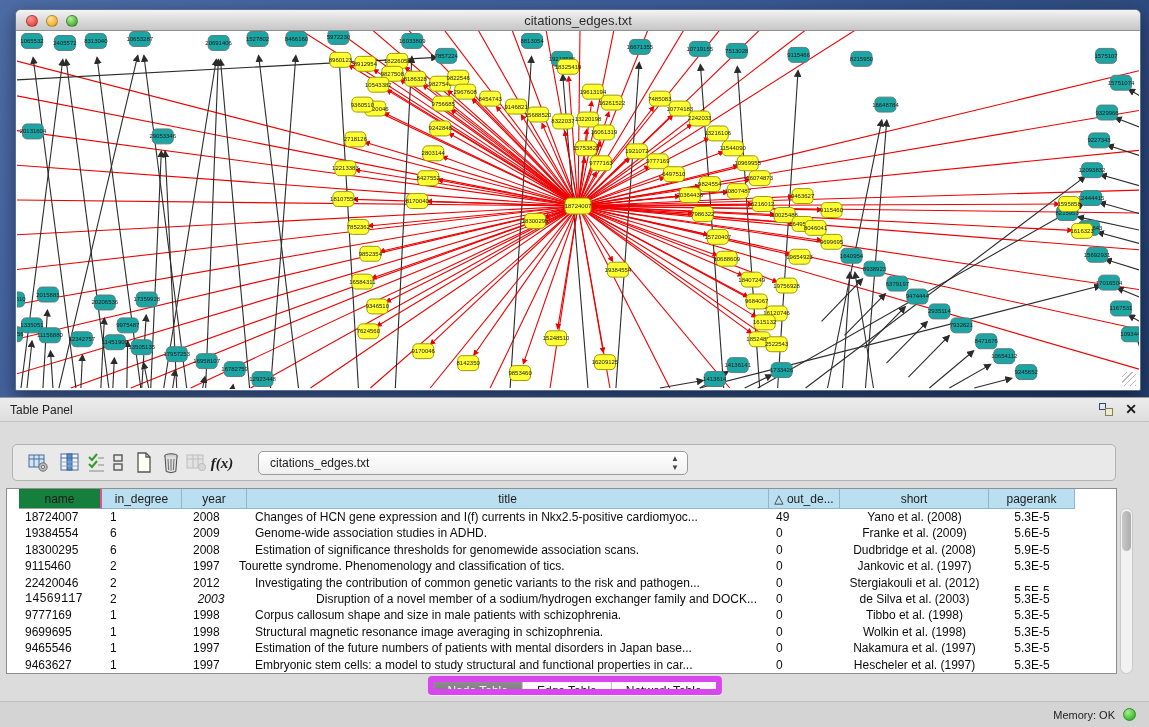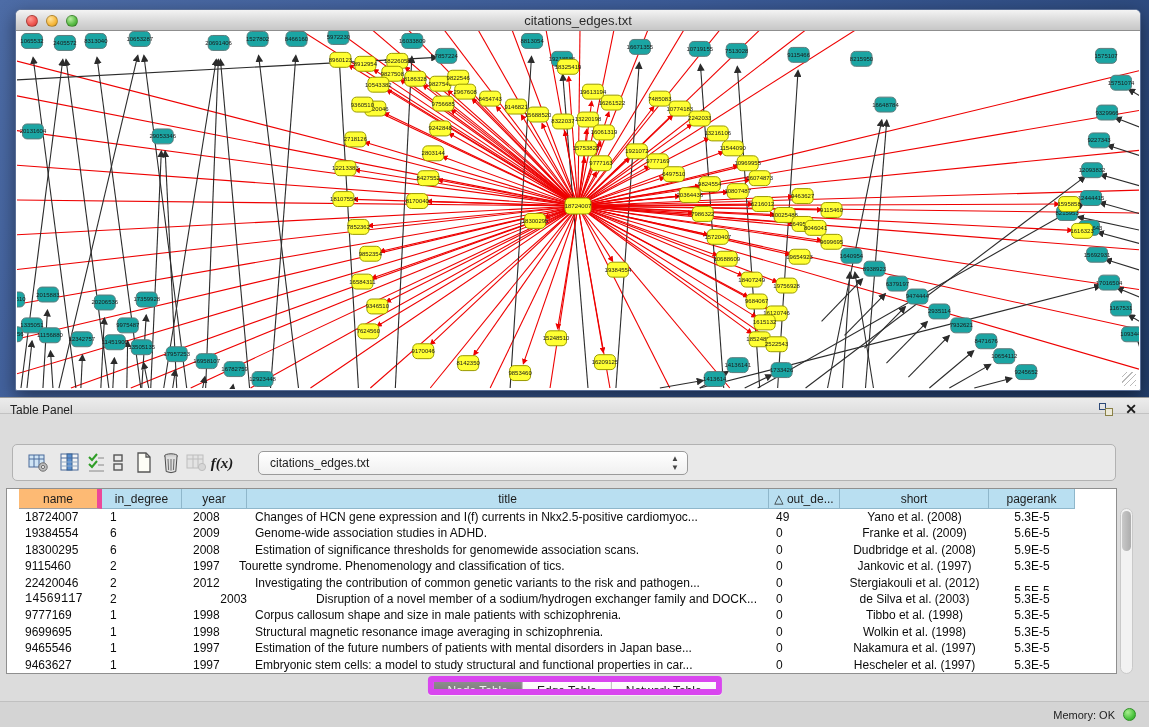--- a/index.html
+++ b/index.html
@@ -28,21 +28,21 @@
   .tl.y { left:30px; background:radial-gradient(circle at 35% 30%,#ffe39a,#f6b73c 60%,#d29a22); }
   .tl.g { left:50px; background:radial-gradient(circle at 35% 30%,#b8eda0,#58bb44 60%,#3f9a2e); }
   .canvas { position:absolute; left:1px; top:21px; right:1px; bottom:1px; background:#ffffff; overflow:hidden; }
   .canvas svg { display:block; width:100%; height:100%; }
   .grip { position:absolute; right:3px; bottom:3px; width:14px; height:14px; opacity:.6;
     background:repeating-linear-gradient(135deg,transparent 0 3px,#8a8a8a 3px 4px); }
 
   
   .table-panel { position:absolute; left:0; top:397px; width:1149px; height:330px;
     background:#dcdcdc; border-top:1px solid #9a9a9a; }
-  .panel-header { position:absolute; left:0; top:0; width:100%; height:16px;
+  .panel-header { position:absolute; left:0; top:0; width:100%; height:24px;
     background:linear-gradient(#ececec,#dedede); border-bottom:1px solid #c2c2c2; }
   .panel-header .ptitle { position:absolute; left:10px; top:5px; font-size:12px; color:#222; }
   .float-ic { position:absolute; right:36px; top:5px; width:14px; height:13px; cursor:pointer; }
   .float-ic .b1 { position:absolute; left:0; top:0; width:7px; height:7px; border:1.5px solid #2e4a78; }
   .float-ic .b2 { position:absolute; right:0; bottom:0; width:8px; height:8px; border:1.5px solid #8a8147; background:#ece9d8; }
   .close-ic { position:absolute; right:12px; top:3px; font-size:14px; font-weight:bold; color:#1a1a1a; cursor:pointer; }
 
   .toolbar { position:absolute; left:12px; top:46px; width:1104px; height:37px;
     background:#e9e9e9; border:1px solid #b2b2b2; border-radius:5px; }
   .tbtn { position:absolute; top:5px; width:26px; height:26px; border-radius:3px; cursor:pointer;
@@ -56,21 +56,21 @@
   .combo .arrows { position:absolute; right:8px; top:2px; font-size:8px; line-height:9px;
     color:#444; text-align:center; }
 
   
   .dtable { position:absolute; left:6px; top:90px; width:1111px; height:186px;
     background:#fff; border:1px solid #8f8f8f; }
   .thead { position:absolute; left:0; top:0; height:20px; width:100%; }
   .th { position:absolute; top:0; height:20px; font-size:12px; color:#1c1c1c;
     background:#b9dff1; border-right:1px solid #8fb7cb; border-bottom:1px solid #8fb7cb;
     display:flex; align-items:center; justify-content:center; cursor:pointer; }
-  .th.gray { background:#fdba74; border-right:5px solid #ec4899; border-bottom:1px solid #a0a0a0; }
+  .th.gray { background:#15803d; border-right:2px solid #ec4899; border-bottom:1px solid #a0a0a0; }
   .gutter-col { position:absolute; left:0; top:20px; bottom:0; width:12px;
     background:#e3e3e3; border-right:1px solid #b0b0b0; }
   .rows { position:absolute; left:0; top:20px; right:0; bottom:0; overflow:hidden; }
   .drow { position:absolute; left:0; height:16.4px; width:100%; background:#fff; cursor:default; }
   .dc { position:absolute; top:0; height:16.4px; font-size:12px; color:#0c0c0c;
     line-height:16.4px; white-space:nowrap; overflow:hidden; }
   .vscroll { position:absolute; right:16px; top:110px; width:13px; height:166px;
     background:#f2f2f2; border:1px solid #c9c9c9; border-radius:7px; }
   .vthumb { position:absolute; left:1px; top:2px; width:9px; height:40px;
     background:linear-gradient(90deg,#c9c9c9,#adadad); border-radius:5px; cursor:grab; }
@@ -978,21 +978,21 @@
             <div class="dc" style="left: 95px; width: 80px; text-align: left; padding-left: 8px;">2</div>
             <div class="dc" style="left: 175px; width: 65px; text-align: left; padding-left: 11px;">2012</div>
             <div class="dc" style="left: 240px; width: 522px; text-align: left; padding-left: 8px;">Investigating the contribution of common genetic variants to the risk and pathogen...</div>
             <div class="dc" style="left: 762px; width: 71px; text-align: left; padding-left: 7px;">0</div>
             <div class="dc" style="left: 833px; width: 149px; text-align: center;">Stergiakouli et al. (2012)</div>
             <div class="dc" style="left: 982px; width: 86px; text-align: center; margin-top: 8px;">5.5E-5</div>
           </div>
           <div class="drow" style="top: 82px;">
             <div class="dc" style="left: 12px; width: 83px; text-align: left; padding-left: 6px; font-family: Liberation Mono, monospace;">14569117</div>
             <div class="dc" style="left: 95px; width: 80px; text-align: left; padding-left: 8px;">2</div>
-            <div class="dc" style="left: 175px; width: 65px; text-align: right; padding-left: 11px;">2003</div>
+            <div class="dc" style="left: 166px; width: 65px; text-align: center; padding-left: 11px; font-style: italic;">2003</div>
             <div class="dc" style="left: 228px; width: 522px; text-align: right; padding-left: 8px;">Disruption of a novel member of a sodium/hydrogen exchanger family and DOCK...</div>
             <div class="dc" style="left: 762px; width: 71px; text-align: left; padding-left: 7px;">0</div>
             <div class="dc" style="left: 833px; width: 149px; text-align: center;">de Silva et al. (2003)</div>
             <div class="dc" style="left: 982px; width: 86px; text-align: center;">5.3E-5</div>
           </div>
           <div class="drow" style="top: 98.4px;">
             <div class="dc" style="left: 12px; width: 83px; text-align: left; padding-left: 6px;">9777169</div>
             <div class="dc" style="left: 95px; width: 80px; text-align: left; padding-left: 8px;">1</div>
             <div class="dc" style="left: 175px; width: 65px; text-align: left; padding-left: 11px;">1998</div>
             <div class="dc" style="left: 240px; width: 522px; text-align: left; padding-left: 8px;">Corpus callosum shape and size in male patients with schizophrenia.</div>

